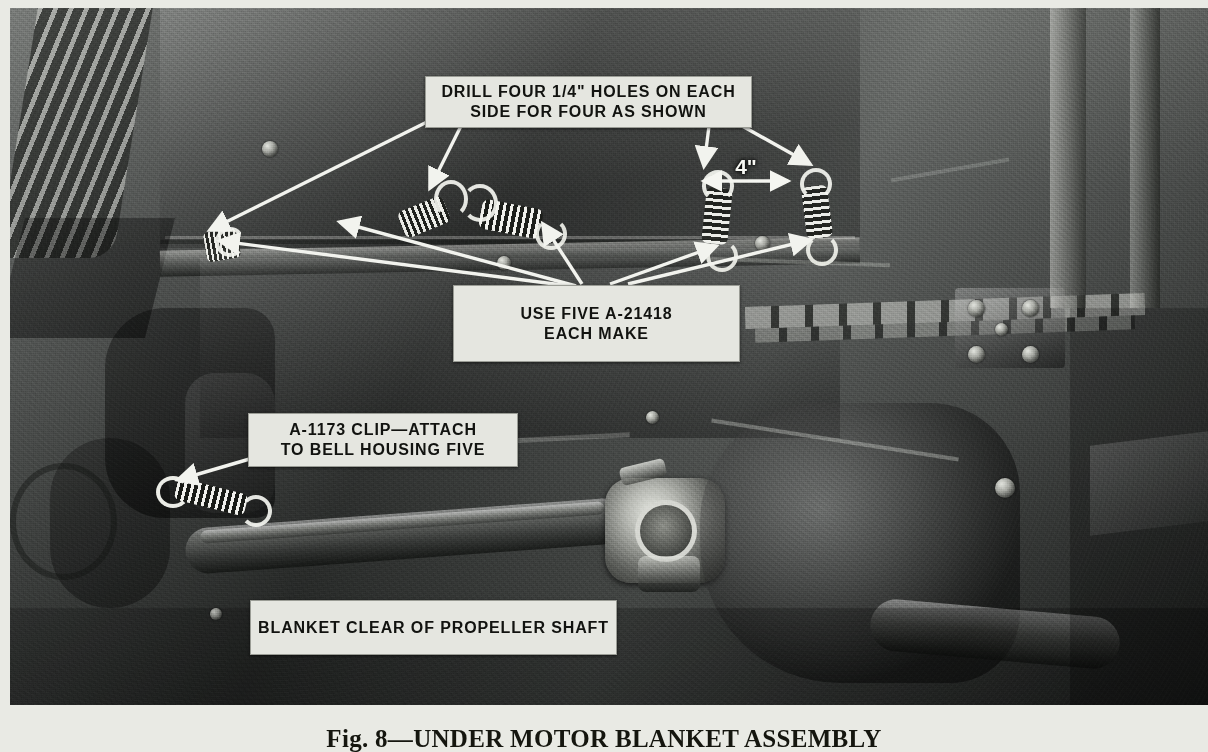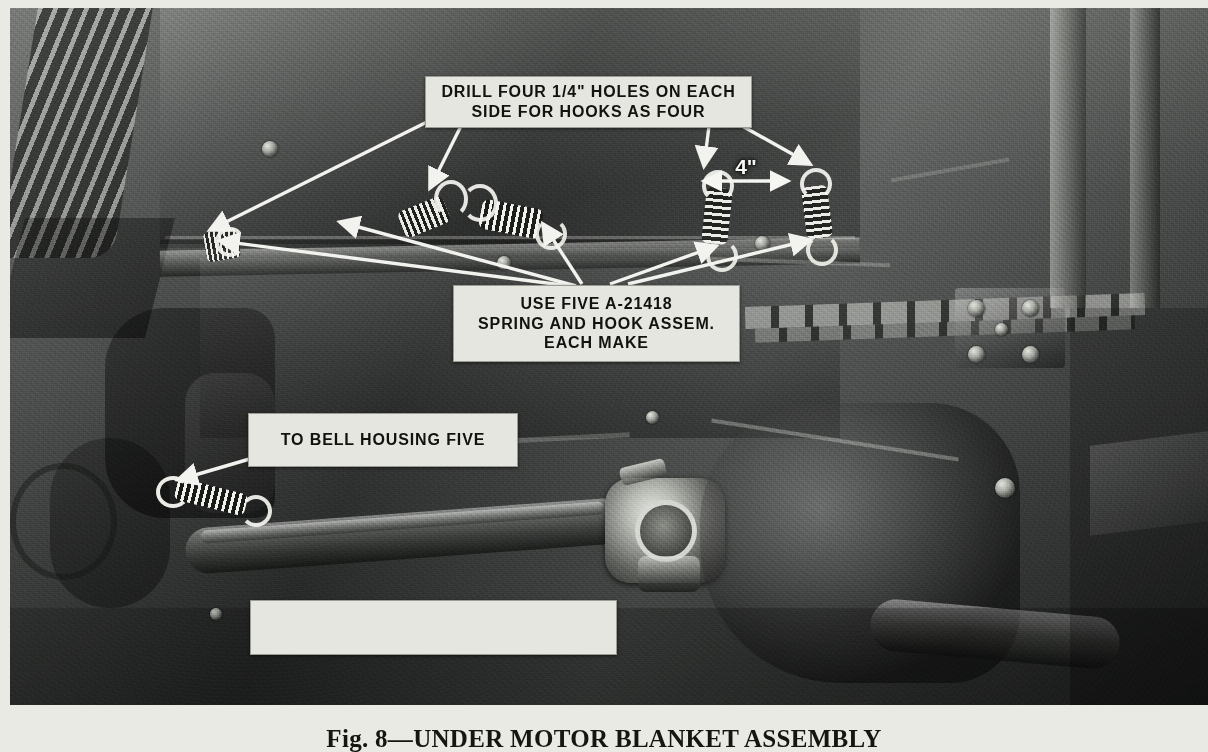--- a/index.html
+++ b/index.html
@@ -232,35 +232,36 @@
           </marker>
         </defs>
         <line x1="18" y1="13" x2="102" y2="13" stroke="#f5f6f1" stroke-width="3.6" marker-start="url(#ah2)" marker-end="url(#ah2)"></line>
       </svg>
       <div class="ly" style="left:712px;top:147px;width:48px;height:28px;color:#f7f8f3;
                   font-weight:700;font-size:21px;text-align:center;
                   text-shadow:0 0 3px #000,0 0 6px #000;">4"</div>
 
       <div class="callout" style="left:415px;top:68px;width:325px;height:50px;font-size:16px;">
         <span>DRILL FOUR 1/4" HOLES ON EACH</span>
-        <span>SIDE FOR HOOKS AS FOUR</span>
+        <span>SIDE FOR FOUR AS SHOWN</span>
       </div>
 
       <div class="callout" style="left:443px;top:277px;width:285px;height:75px;font-size:16px;">
         <span>USE FIVE A-21418</span>
-        <span>SPRING AND HOOK ASSEM.</span>
         <span>EACH MAKE</span>
       </div>
 
       <div class="callout" style="left:238px;top:405px;width:268px;height:52px;font-size:16px;">
+        <span>A-1173 CLIP—ATTACH</span>
         <span>TO BELL HOUSING FIVE</span>
       </div>
 
 
       <div class="callout" style="left:240px;top:592px;width:365px;height:53px;font-size:16px;">
+        <span>BLANKET CLEAR OF PROPELLER SHAFT</span>
       </div>
 
     </div>
   </div>
 
   <div id="caption">
     <div id="caption-text">Fig. 8—UNDER MOTOR BLANKET ASSEMBLY</div>
   </div>
 
 </div>

